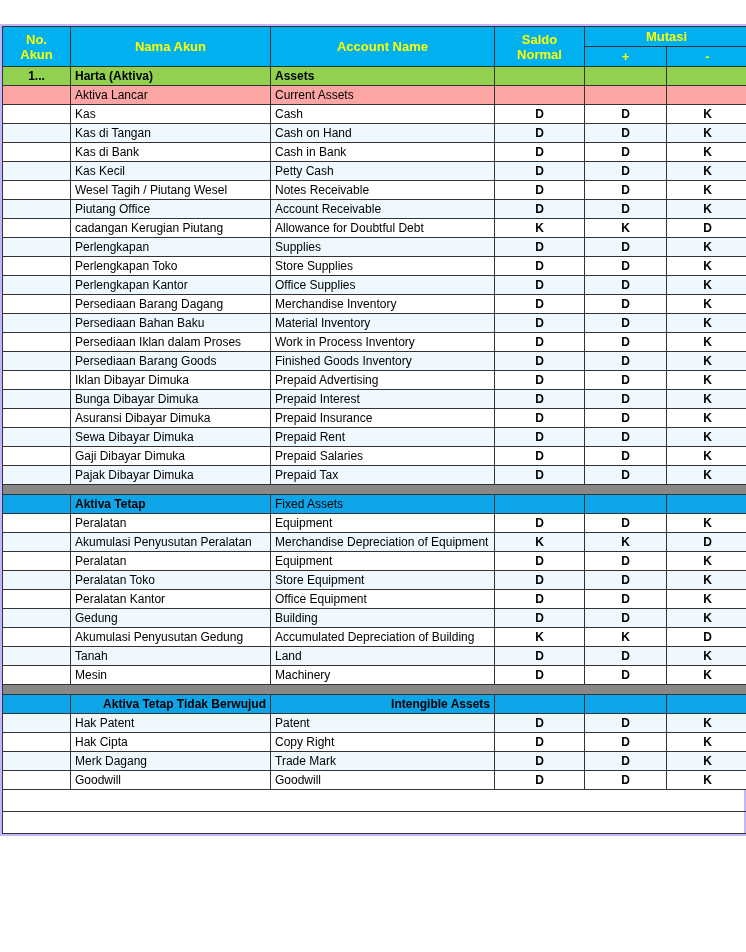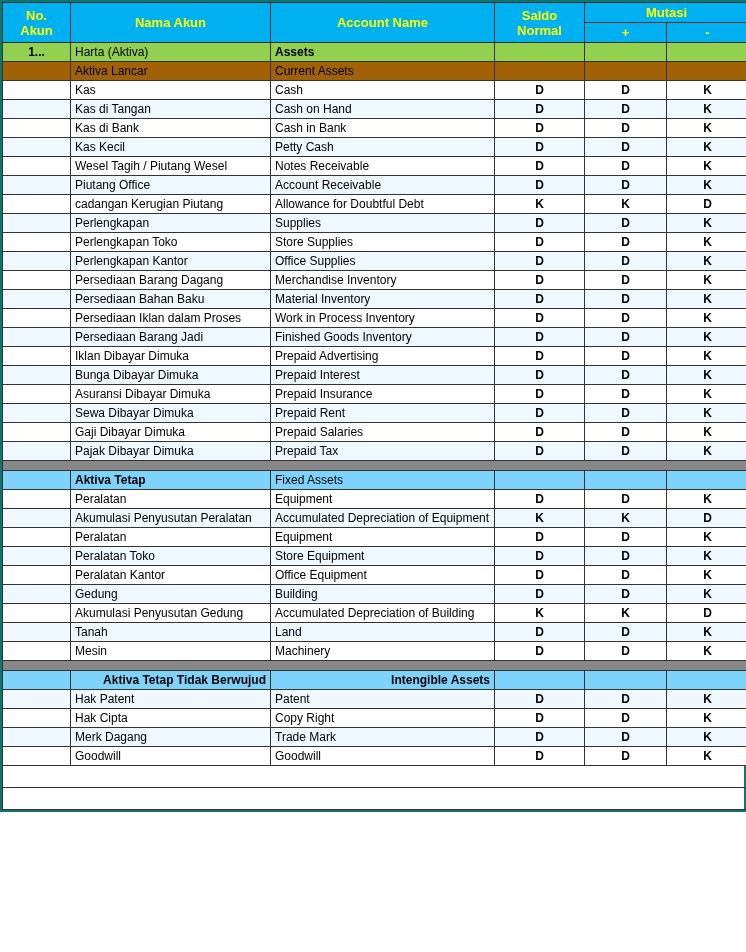--- a/index.html
+++ b/index.html
@@ -5,21 +5,22 @@
     * { margin: 0; padding: 0; box-sizing: border-box; }
     body {
       font-family: Arial, sans-serif;
       font-size: 12px;
       background: #fff;
       width: 746px;
       min-height: 952px;
     }
     .table-container {
       width: 746px;
-      border: 2px solid #0f766e;
+      border: 2px solid #c4b5fd;
+      margin-top: 24px;
     }
     table {
       width: 100%;
       border-collapse: collapse;
       table-layout: fixed;
     }
     col.col-no { width: 68px; }
     col.col-nama { width: 200px; }
     col.col-account { width: 224px; }
     col.col-saldo { width: 90px; }
@@ -43,25 +44,25 @@
       color: #ffff00;
       font-weight: bold;
       text-align: center;
       font-size: 13px;
     }
     .group-row-1 td {
       background: #92d050;
       font-weight: bold;
     }
     .group-row-2 td {
-      background: #7dd3fc;
+      background: #0ea5e9;
       font-weight: bold;
     }
     .group-row-sub td {
-      background: #a16207;
+      background: #fca5a5;
       font-weight: normal;
     }
     .data-row td {
       background: #fff;
     }
     .data-row:nth-child(even) td {
       background: #f0f8ff;
     }
     .saldo-cell {
       text-align: center;
@@ -94,21 +95,21 @@
         <th colspan="2">Mutasi</th>
       </tr>
       <tr class="sub-header-row">
         <td>+</td>
         <td>-</td>
       </tr>
     </thead>
     <tbody id="table-body">
     <tr class="group-row-1">
           <td class="col-no-cell" style="font-weight: bold;">1...</td>
-          <td style="font-weight: normal;">Harta (Aktiva)</td>
+          <td style="font-weight: bold;">Harta (Aktiva)</td>
           <td style="font-weight: bold;">Assets</td>
           <td class="saldo-cell"></td>
           <td class="saldo-cell"></td>
           <td class="saldo-cell"></td>
         </tr>
         <tr class="group-row-sub">
           <td class="col-no-cell"></td>
           <td>Aktiva Lancar</td>
           <td>Current Assets</td>
           <td class="saldo-cell"></td>
@@ -214,21 +215,21 @@
         <tr class="data-row">
           <td class="col-no-cell"></td>
           <td>Persediaan Iklan dalam Proses</td>
           <td>Work in Process Inventory</td>
           <td class="saldo-cell">D</td>
           <td class="saldo-cell">D</td>
           <td class="saldo-cell">K</td>
         </tr>
         <tr class="data-row">
           <td class="col-no-cell"></td>
-          <td>Persediaan Barang Jadi</td>
+          <td>Persediaan Barang Goods</td>
           <td>Finished Goods Inventory</td>
           <td class="saldo-cell">D</td>
           <td class="saldo-cell">D</td>
           <td class="saldo-cell">K</td>
         </tr>
         <tr class="data-row">
           <td class="col-no-cell"></td>
           <td>Iklan Dibayar Dimuka</td>
           <td>Prepaid Advertising</td>
           <td class="saldo-cell">D</td>
@@ -290,21 +291,21 @@
           <td class="col-no-cell"></td>
           <td>Peralatan</td>
           <td>Equipment</td>
           <td class="saldo-cell">D</td>
           <td class="saldo-cell">D</td>
           <td class="saldo-cell">K</td>
         </tr>
         <tr class="data-row">
           <td class="col-no-cell"></td>
           <td>Akumulasi Penyusutan Peralatan</td>
-          <td>Accumulated Depreciation of Equipment</td>
+          <td>Merchandise Depreciation of Equipment</td>
           <td class="saldo-cell">K</td>
           <td class="saldo-cell">K</td>
           <td class="saldo-cell">D</td>
         </tr>
         <tr class="data-row">
           <td class="col-no-cell"></td>
           <td>Peralatan</td>
           <td>Equipment</td>
           <td class="saldo-cell">D</td>
           <td class="saldo-cell">D</td>

